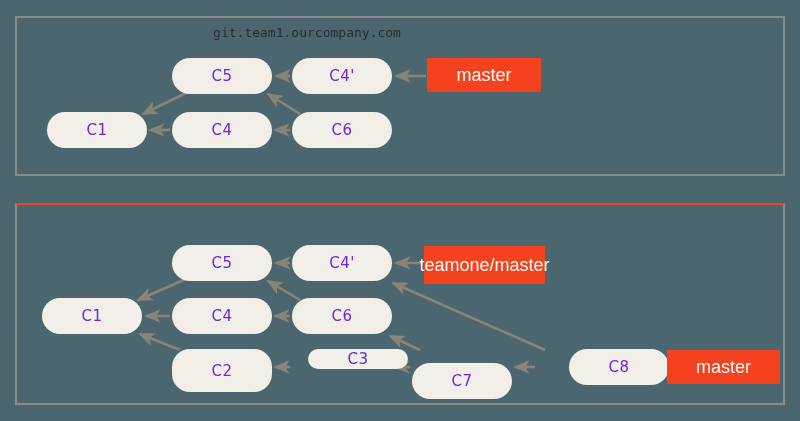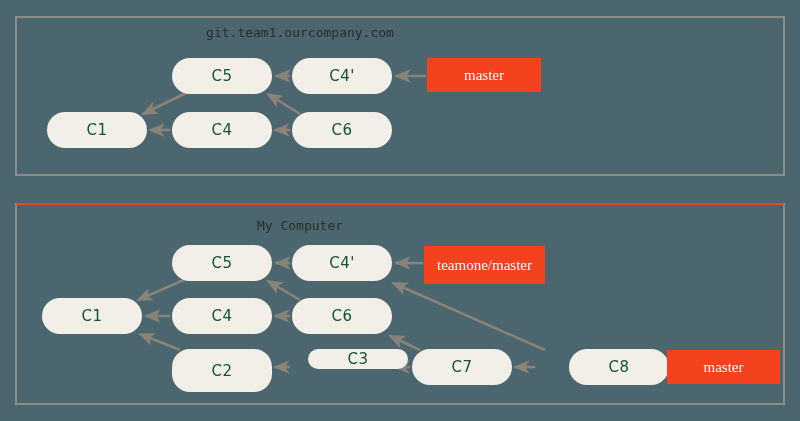--- a/index.html
+++ b/index.html
@@ -35,70 +35,70 @@
     border-top: 2px solid #e8452a;
   }
   .panel-title {
     position: absolute;
     color: #2b2b2b;
     font-family: "DejaVu Sans Mono", monospace;
     font-size: 13px;
     letter-spacing: 0px;
     white-space: nowrap;
     text-align: center;
+    padding-left: 7px;
   }
   #title-top {
     left: 0; top: 25px; width: 600px;
   }
   #title-bottom {
     left: 0; top: 218px; width: 600px;
   }
   svg#edges {
     position: absolute;
     left: 0; top: 0;
     width: 800px;
     height: 421px;
     pointer-events: none;
   }
   .node {
     position: absolute;
     box-sizing: border-box;
     background: #f1efe8;
     border-radius: 18px;
-    color: #14532d;
+    color: #6d28d9;
     font-family: "DejaVu Sans", sans-serif;
     font-size: 15px;
     display: flex;
     align-items: center;
     justify-content: center;
     letter-spacing: 0.5px;
   }
   .ref {
     position: absolute;
     box-sizing: border-box;
     background: #f4411e;
     color: #ffffff;
-    font-family: Liberation Serif, serif;
-    font-size: 15px;
+    font-family: Liberation Sans, sans-serif;
+    font-size: 18px;
     display: flex;
     align-items: center;
     justify-content: center;
     white-space: nowrap;
   }
 </style>
 </head>
 <body>
 
 <div id="stage">
 
   <div class="panel" id="panel-top" style="left: 15px; top: 16px; width: 770px; height: 160px;"></div>
   <div class="panel" id="panel-bottom" style="left: 15px; top: 203px; width: 770px; height: 202px;"></div>
 
   <div class="panel-title" id="title-top">git.team1.ourcompany.com</div>
-  <div class="panel-title" id="title-bottom">My Computer</div>
 
   <svg id="edges" viewBox="0 0 800 421">
     <defs>
       <marker id="arrowhead" markerWidth="7" markerHeight="7" refX="5.6" refY="3" orient="auto" markerUnits="strokeWidth">
         <path d="M0,0.4 L6.4,3 L0,5.6 L1.6,3 Z" fill="#8a8378"></path>
       </marker>
     </defs>
     <g id="edge-group">
         <line x1="188" y1="92" x2="143" y2="114" stroke="#8a8378" stroke-width="2.6" marker-end="url(#arrowhead)"></line>
         <line x1="290" y1="76" x2="276" y2="76" stroke="#8a8378" stroke-width="2.6" marker-end="url(#arrowhead)"></line>
@@ -128,21 +128,21 @@
       <div class="node" style="left: 47px; top: 112px; width: 100px; height: 36px;">C1</div>
       <div class="node" style="left: 172px; top: 112px; width: 100px; height: 36px;">C4</div>
       <div class="node" style="left: 292px; top: 112px; width: 100px; height: 36px;">C6</div>
       <div class="node" style="left: 172px; top: 245px; width: 100px; height: 36px;">C5</div>
       <div class="node" style="left: 292px; top: 245px; width: 100px; height: 36px;">C4'</div>
       <div class="node" style="left: 42px; top: 298px; width: 100px; height: 36px;">C1</div>
       <div class="node" style="left: 172px; top: 298px; width: 100px; height: 36px;">C4</div>
       <div class="node" style="left: 292px; top: 298px; width: 100px; height: 36px;">C6</div>
       <div class="node" style="left: 172px; top: 349px; width: 100px; height: 43px;">C2</div>
       <div class="node" style="left: 308px; top: 349px; width: 100px; height: 20px;">C3</div>
-      <div class="node" style="left: 412px; top: 349px; width: 100px; height: 36px;">C7</div>
+      <div class="node" style="left: 412px; top: 363px; width: 100px; height: 36px;">C7</div>
       <div class="node" style="left: 569px; top: 349px; width: 100px; height: 36px;">C8</div>
     </div>
   <div id="ref-layer">
       <div class="ref" style="left: 427px; top: 58px; width: 114px; height: 34px;">master</div>
       <div class="ref" style="left: 424px; top: 246px; width: 121px; height: 38px;">teamone/master</div>
       <div class="ref" style="left: 667px; top: 350px; width: 113px; height: 34px;">master</div>
     </div>
 
 </div>
 

